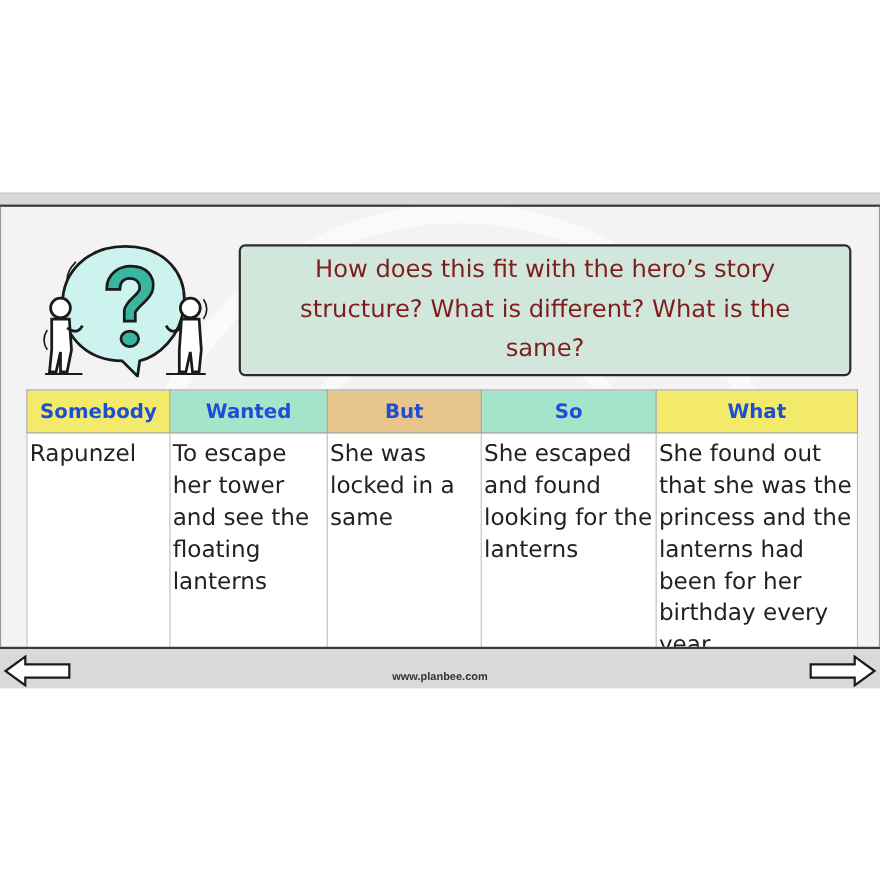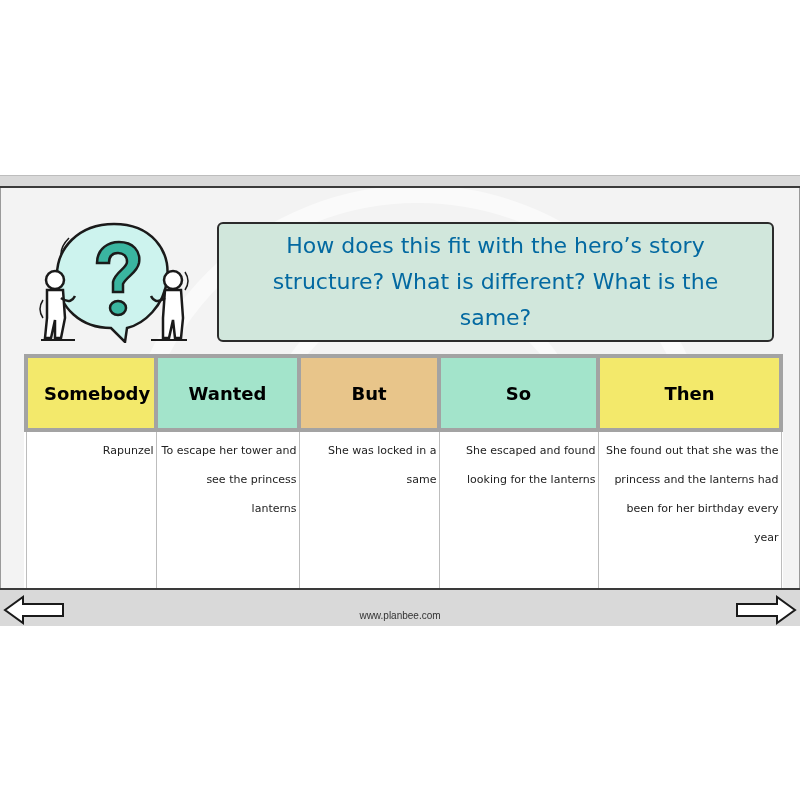--- a/index.html
+++ b/index.html
@@ -3,26 +3,26 @@
 <meta charset="utf-8">
 <style>
   html, body { margin:0; padding:0; }
   body { width:800px; height:800px; background:#ffffff; position:relative; overflow:hidden; font-family:"DejaVu Sans", sans-serif; }
   .slide { position:absolute; left:0; top:175px; width:800px; height:451px; background:#f3f3f3; overflow:hidden; }
   .topband { position:absolute; left:0; top:0; width:800px; height:11px; background:#d9d9d9; border-top:1px solid #bdbdbd; border-bottom:2px solid #3a3a3a; box-sizing:border-box; height:13px; }
   .swirl { position:absolute; border-radius:50%; border:18px solid rgba(255,255,255,0.55); }
   .content { position:absolute; left:0; top:13px; width:800px; height:400px; border-left:1px solid #9a9a9a; border-right:1px solid #9a9a9a; box-sizing:border-box; }
   .illus { position:absolute; left:38px; top:30px; width:150px; height:125px; }
   .question-box { position:absolute; left:216px; top:34px; width:557px; height:120px; background:#d1e7dc; border:2px solid #2b2b2b; border-radius:6px; box-sizing:border-box; display:flex; align-items:center; justify-content:center; text-align:center; padding:0 30px; }
-  .question-box span { font-family:"DejaVu Sans", sans-serif; font-size:22px; line-height:36px; color:#0369a1; }
+  .question-box span { font-family:"DejaVu Sans", sans-serif; font-size:22px; line-height:36px; color:#7f1d1d; }
   table.sbst { position:absolute; left:23px; top:166px; width:755px; border-collapse:collapse; table-layout:fixed; background:#ffffff; }
-  table.sbst th { height:38px; font-family:"DejaVu Sans", sans-serif; font-weight:bold; font-size:18px; color:#000000; border:4px solid #a3a3a3; padding:16px; }
-  table.sbst td { height:183px; vertical-align:top; text-align:right; font-family:"DejaVu Sans", sans-serif; font-size:11px; line-height:29px; color:#222; border:1px solid #bdbdbd; padding:4px 2px 0 2px; }
+  table.sbst th { height:38px; font-family:"DejaVu Sans", sans-serif; font-weight:bold; font-size:18px; color:#1d4ed8; border:1px solid #a3a3a3; padding:0; }
+  table.sbst td { height:183px; vertical-align:top; text-align:left; font-family:"DejaVu Sans", sans-serif; font-size:21px; line-height:29px; color:#222; border:1px solid #bdbdbd; padding:4px 2px 0 2px; }
   .footer { position:absolute; left:0; top:413px; width:800px; height:38px; background:#d9d9d9; border-top:2px solid #3a3a3a; box-sizing:border-box; }
-  .footer .url { position:absolute; left:0; width:800px; top:20px; text-align:center; font-family:"Liberation Sans", sans-serif; font-size:10px; color:#333; }
+  .footer .url { position:absolute; left:0; width:800px; top:20px; text-align:center; font-family:"Liberation Sans", sans-serif; font-size:10px; color:#333;font-weight:bold; }
   .arrow { position:absolute; top:5px; width:62px; height:30px; cursor:pointer; }
 </style>
 </head>
 <body>
 
 <div class="slide">
   <div class="swirl" style="left:120px;top:10px;width:560px;height:560px;"></div>
   <div class="swirl" style="left:260px;top:110px;width:300px;height:300px;border-width:14px;"></div>
 
   <div class="topband"></div>
@@ -63,27 +63,27 @@
           <col style="width:140px">
           <col style="width:159px">
           <col style="width:183px">
       </colgroup>
       <thead>
         <tr>
           <th style="background:#f3e96b">Somebody</th>
           <th style="background:#a3e4cb">Wanted</th>
           <th style="background:#e8c58a">But</th>
           <th style="background:#a3e4cb">So</th>
-          <th style="background:#f3e96b">Then</th>
+          <th style="background:#f3e96b">What</th>
         </tr>
       </thead>
       <tbody>
         <tr>
           <td>Rapunzel</td>
-          <td>To escape her tower and see the princess lanterns</td>
+          <td>To escape her tower and see the floating lanterns</td>
           <td>She was locked in a same</td>
           <td>She escaped and found looking for the lanterns</td>
           <td>She found out that she was the princess and the lanterns had been for her birthday every year</td>
         </tr>
       </tbody>
     </table>
   </div>
 
   <div class="footer">
     <div class="arrow" style="left:3px;">

